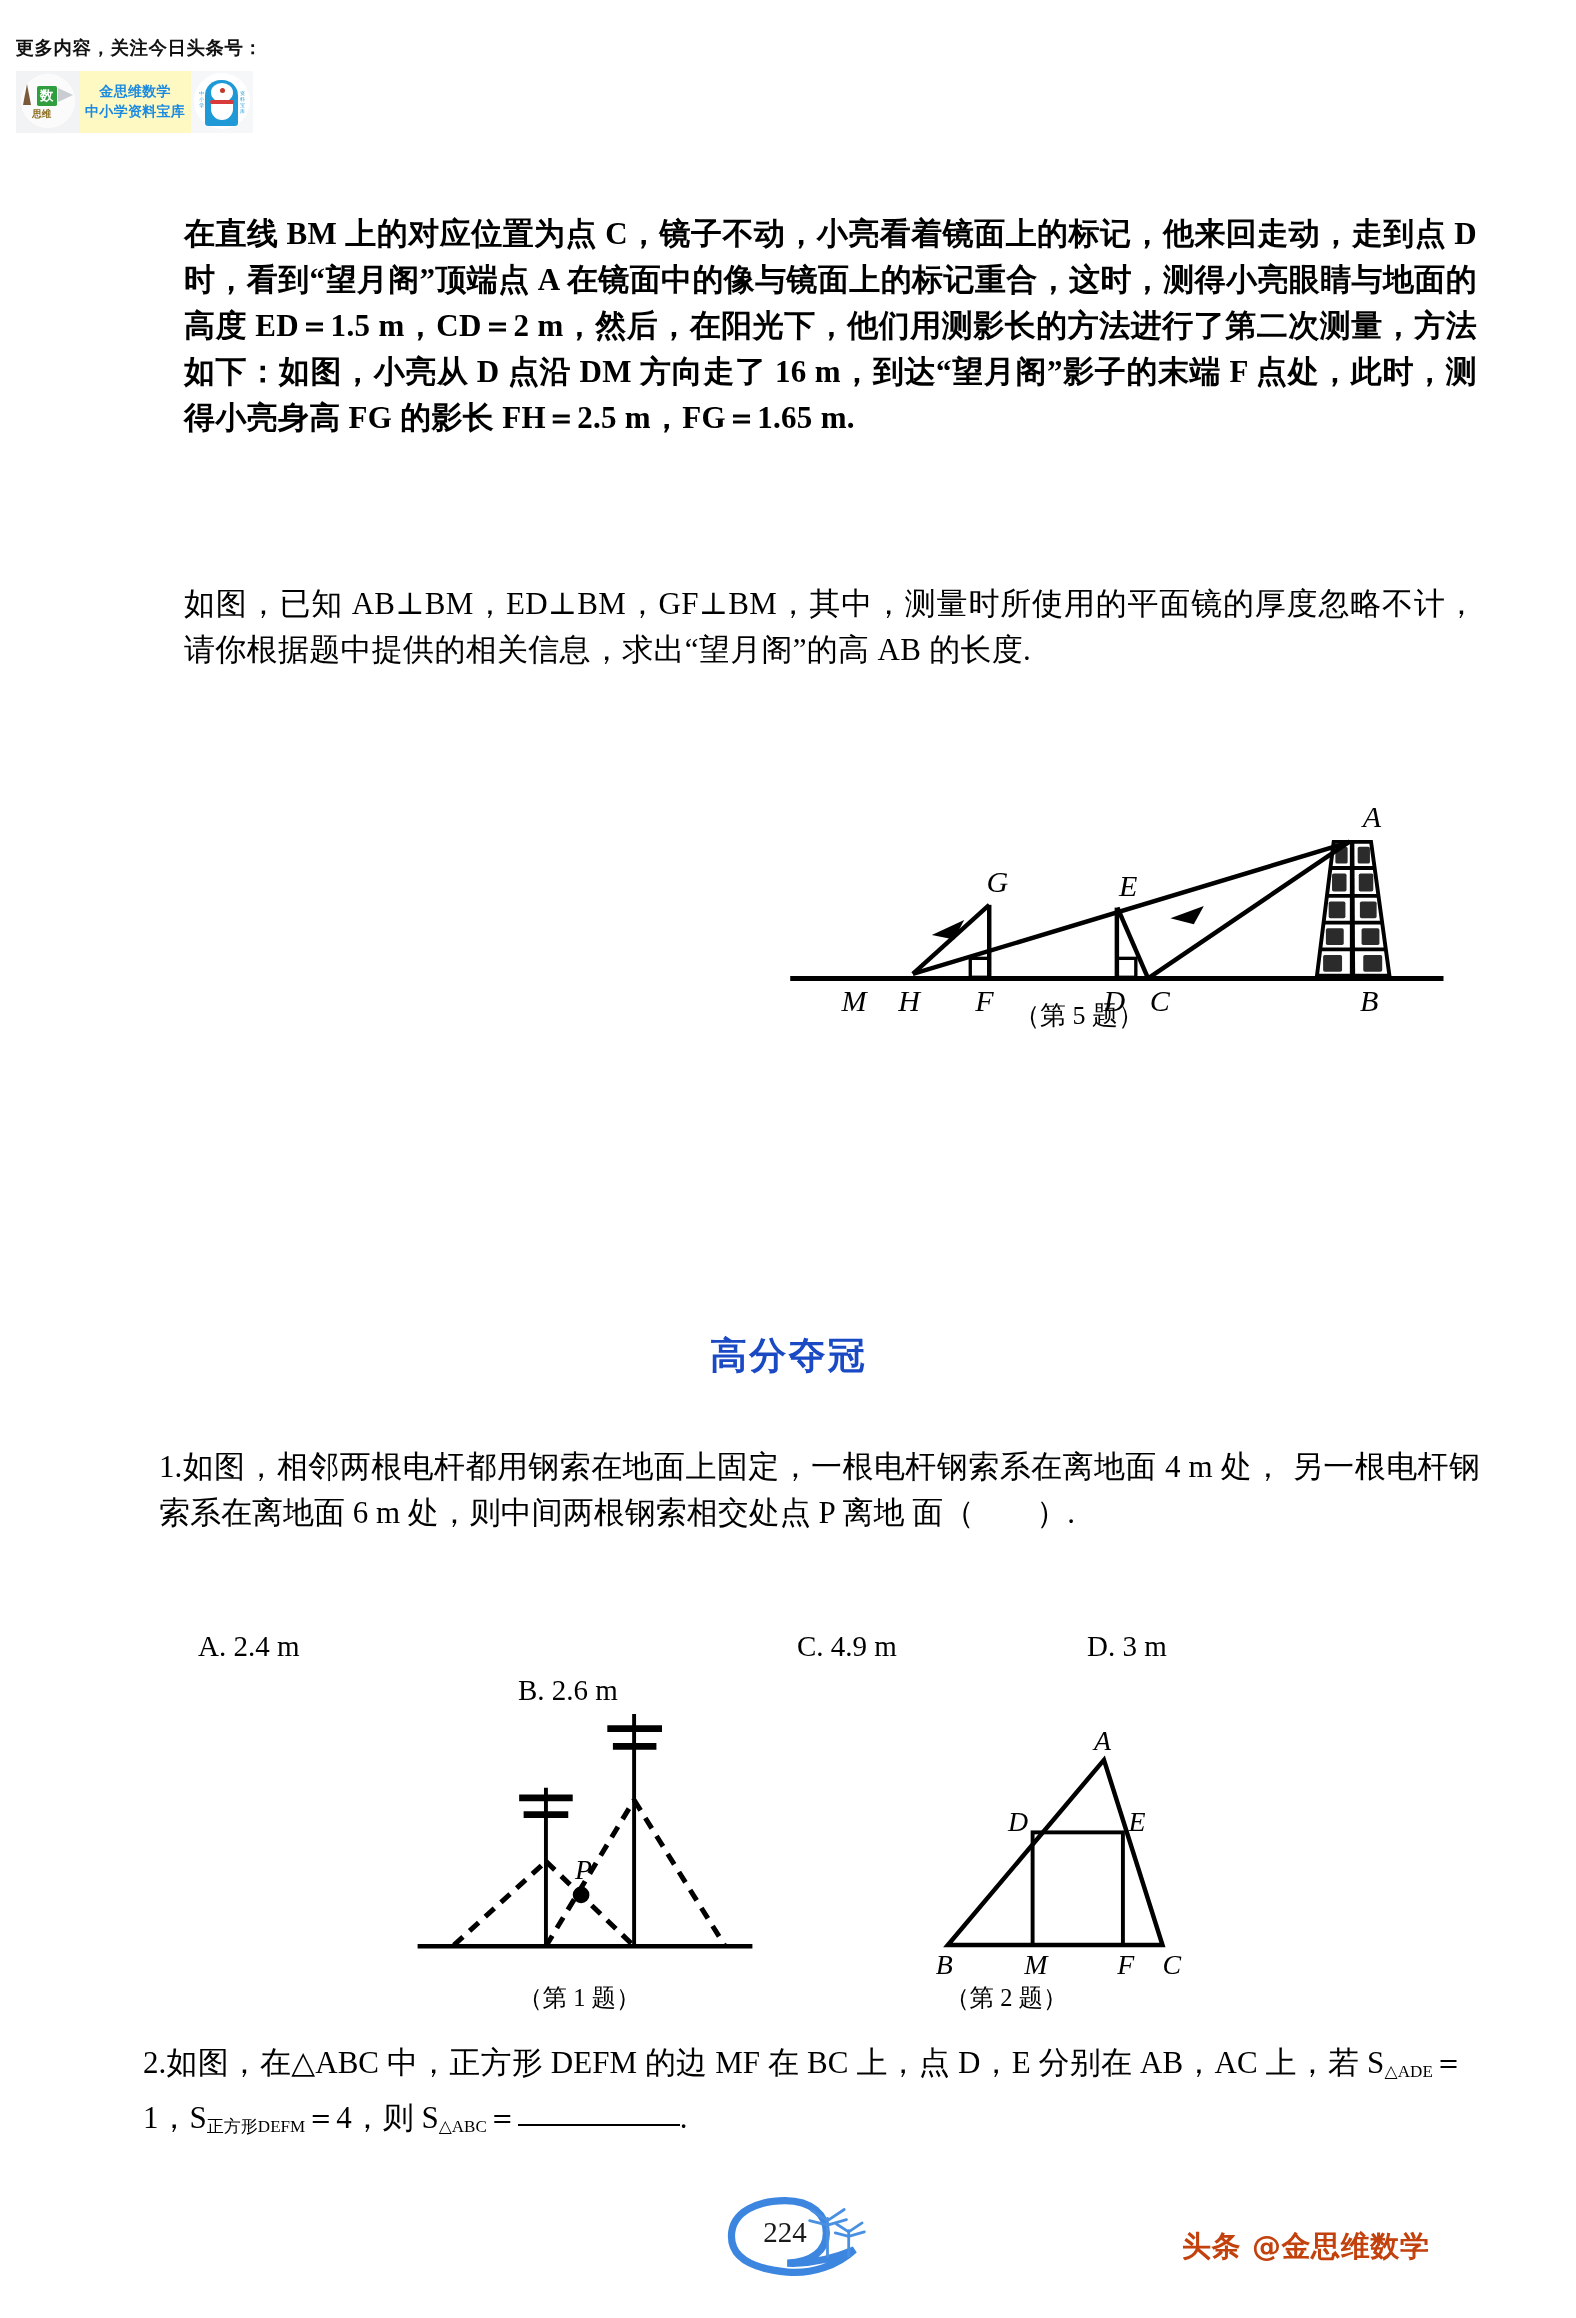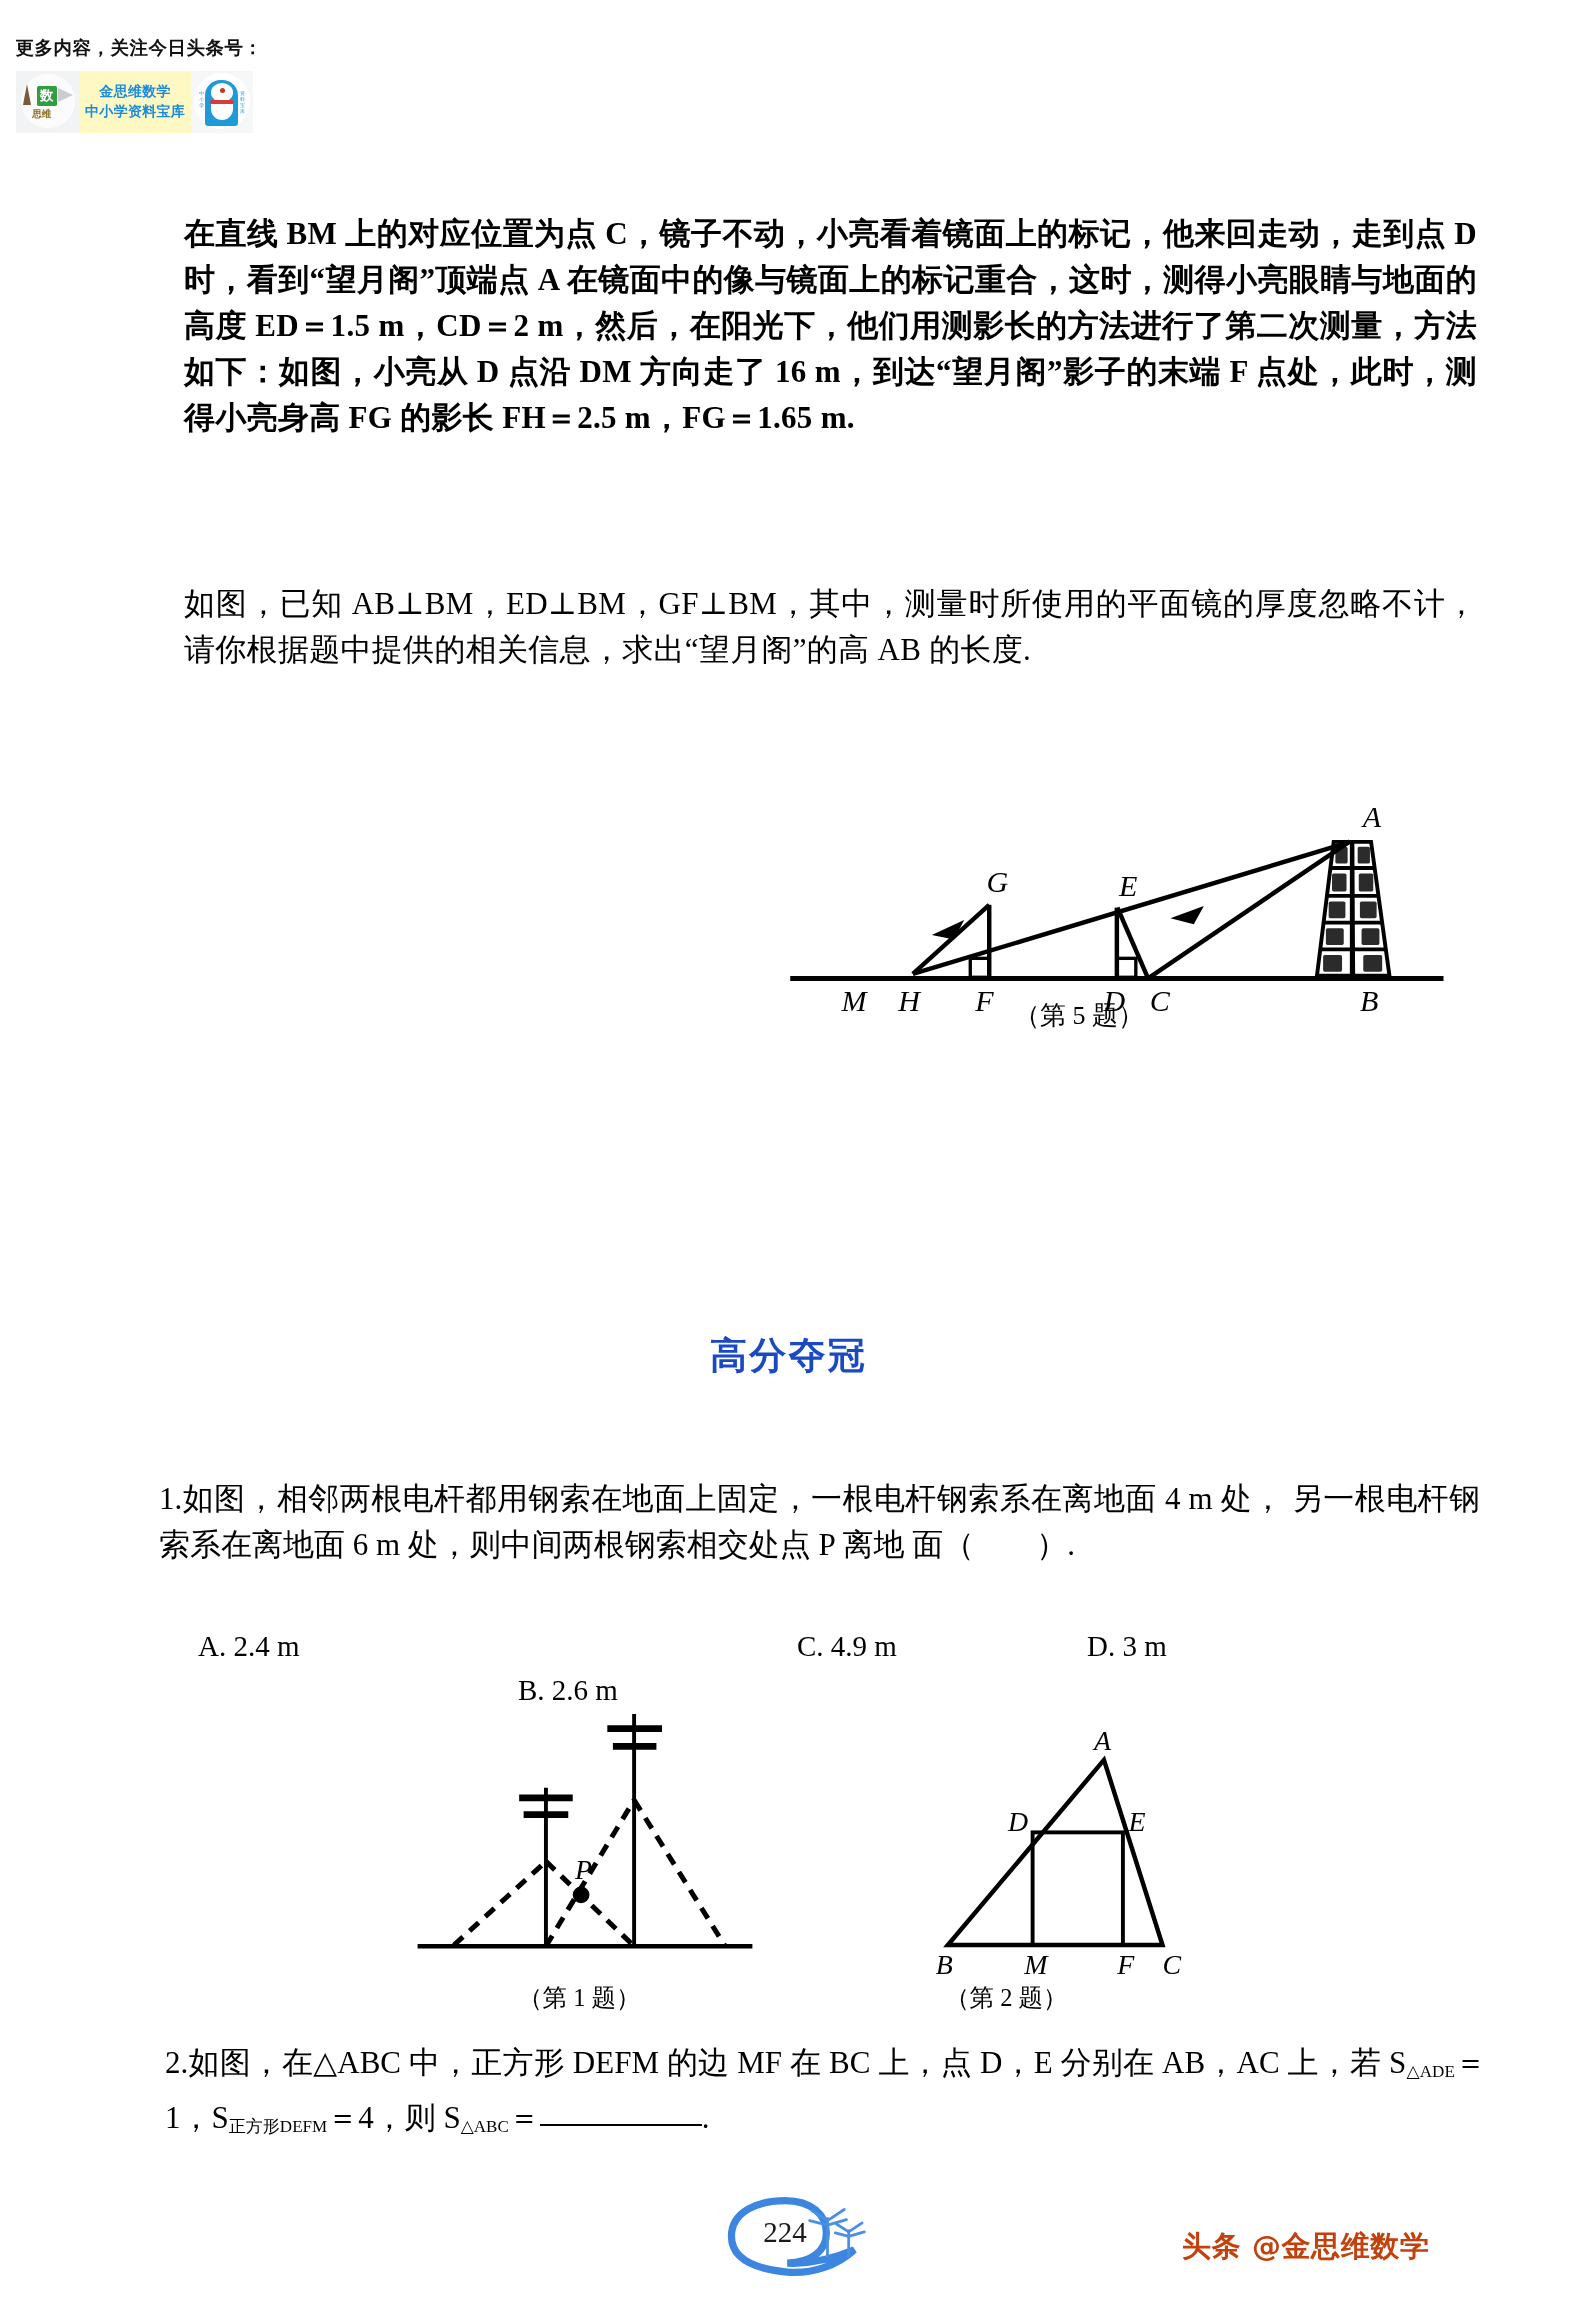--- a/index.html
+++ b/index.html
@@ -215,21 +215,20 @@
 
   
   #q1 {
     position: absolute;
     left: 159px;
     width: 1321px;
     top: 1444px;
     font-size: 31px;
     line-height: 46px;
     text-align: justify;
-    margin-top: 32px;
   }
   .choices {
     position: absolute;
     top: 1630px;
     left: 198px;
     width: 1282px;
     font-size: 29px;
   }
   .choices span {
     position: absolute;
@@ -242,21 +241,21 @@
 
   
   .fig1 { position: absolute; left: 412px; top: 1694px; }
   .fig2 { position: absolute; left: 881px; top: 1722px; }
   #cap1 { left: 518px; top: 1981px; font-size: 24.5px; }
   #cap2 { left: 945px; top: 1981px; font-size: 24.5px; }
 
   
   #q2 {
     position: absolute;
-    left: 165px;
+    left: 143px;
     width: 1321px;
     top: 2040px;
     font-size: 31px;
     line-height: 46px;
     text-align: justify;
   }
   sub.sm {
     font-size: 0.55em;
     vertical-align: -0.25em;
   }

